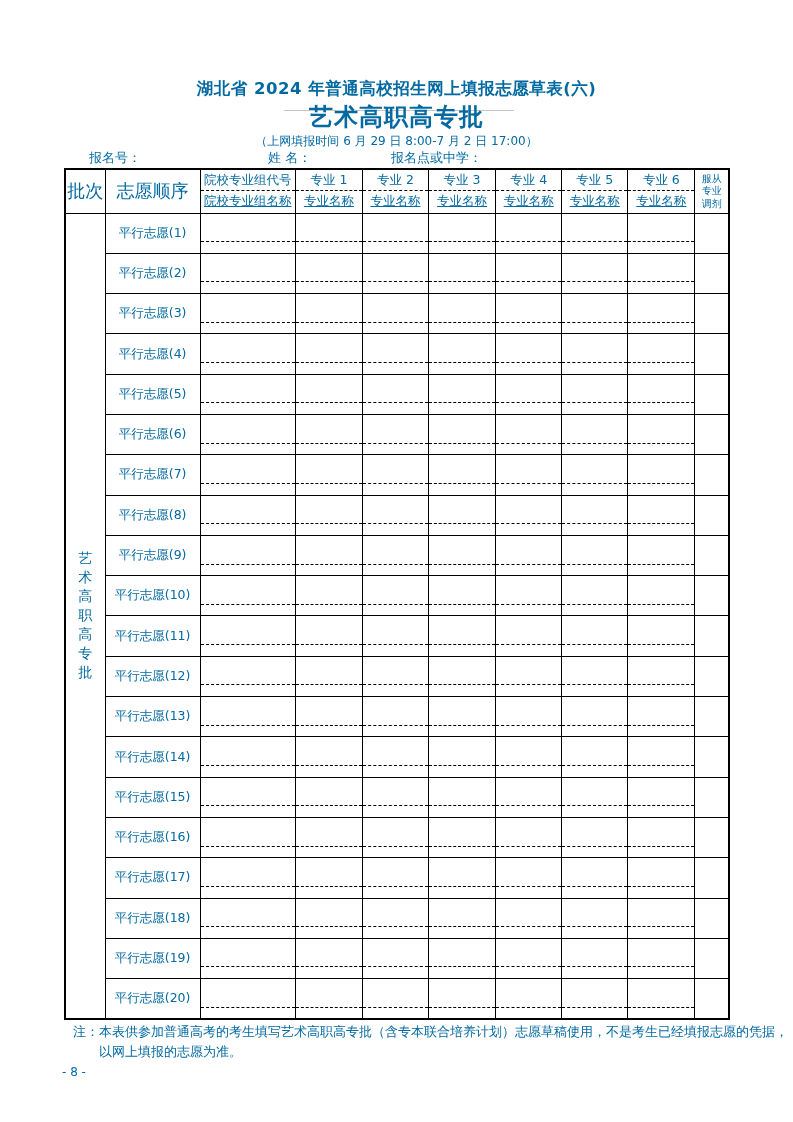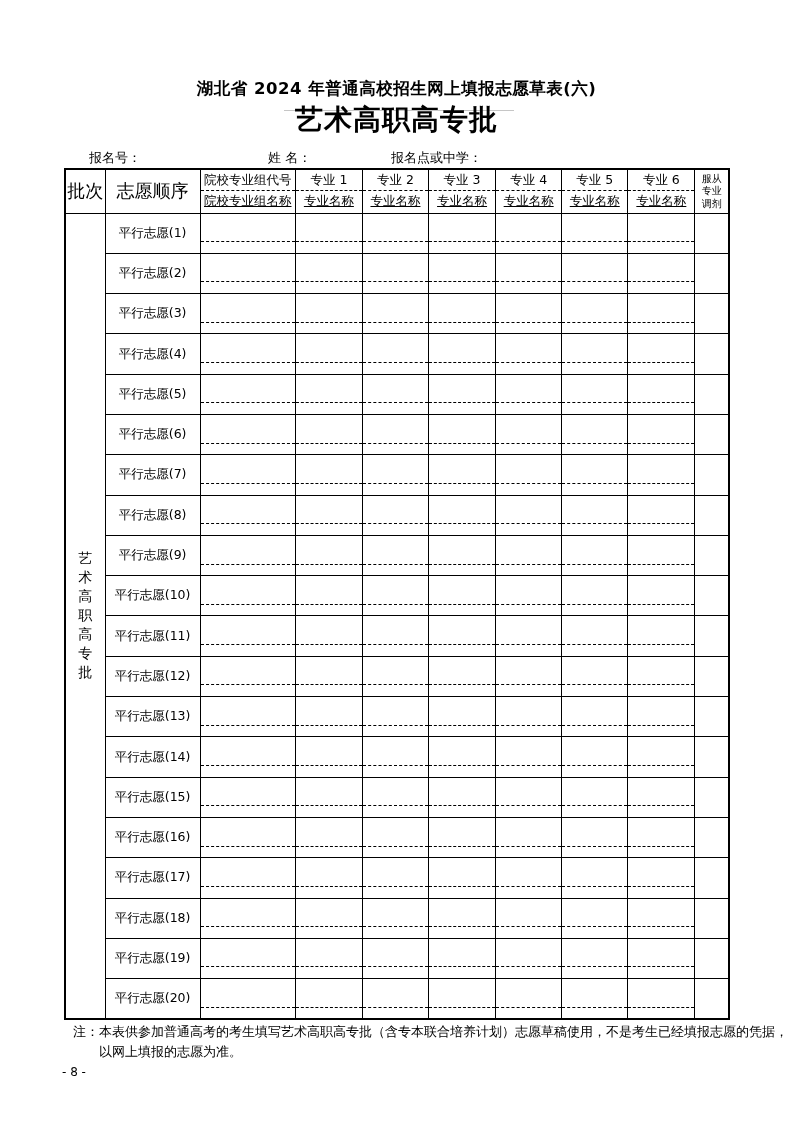--- a/index.html
+++ b/index.html
@@ -2,36 +2,36 @@
 <html><head>
 <meta charset="utf-8">
 <style>
   html, body { margin: 0; padding: 0; background: #ffffff; }
   .page {
     position: relative;
     width: 793px;
     height: 1076px;
     background: #ffffff;
     font-family: "DejaVu Sans", "Liberation Sans", sans-serif;
-    color: #000000;
+    color: #0369a1;
     overflow: hidden;
   }
   .doc-title {
     position: absolute;
     top: 78px; left: 0; width: 100%;
     text-align: center;
     font-size: 16.5px;
     font-weight: bold;
     letter-spacing: 0.5px;
   }
   .doc-subtitle {
     position: absolute;
     top: 101px; left: 0; width: 100%;
     text-align: center;
-    font-size: 28px;
+    font-size: 24px;
     font-weight: bold;
     letter-spacing: 1px;
   }
   .subtitle-artifact-line {
     position: absolute;
     top: 110px; left: 284px; width: 230px; height: 1px;
     background: #c6c6c6;
   }
   .time-note {
     position: absolute;
@@ -116,20 +116,21 @@
   }
 </style>
 </head>
 <body>
 
 <div class="page">
 
   <div class="doc-title">湖北省 2024 年普通高校招生网上填报志愿草表(六)</div>
   <div class="subtitle-artifact-line"></div>
   <div class="doc-subtitle">艺术高职高专批</div>
+  <div class="time-note">（上网填报时间 6 月 29 日 8:00-7 月 2 日 17:00）</div>
 
   <div class="info-row">
     <span class="info-regno">报名号：</span>
     <span class="info-name">姓  名：</span>
     <span class="info-school">报名点或中学：</span>
   </div>
 
   <table class="vol-table">
     <colgroup>
       <col style="width:40px">

